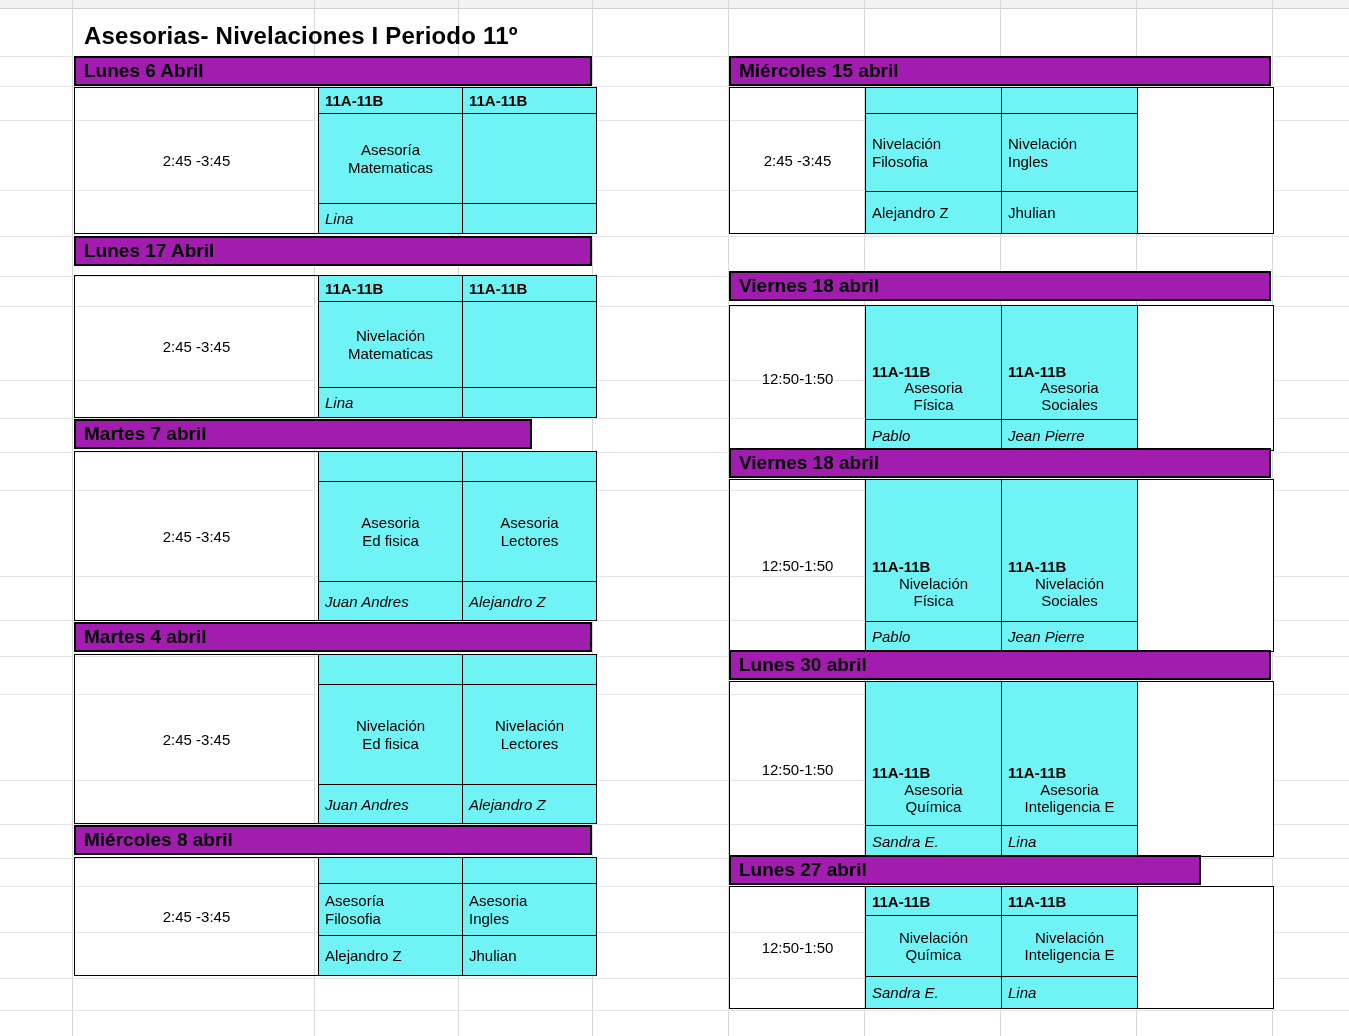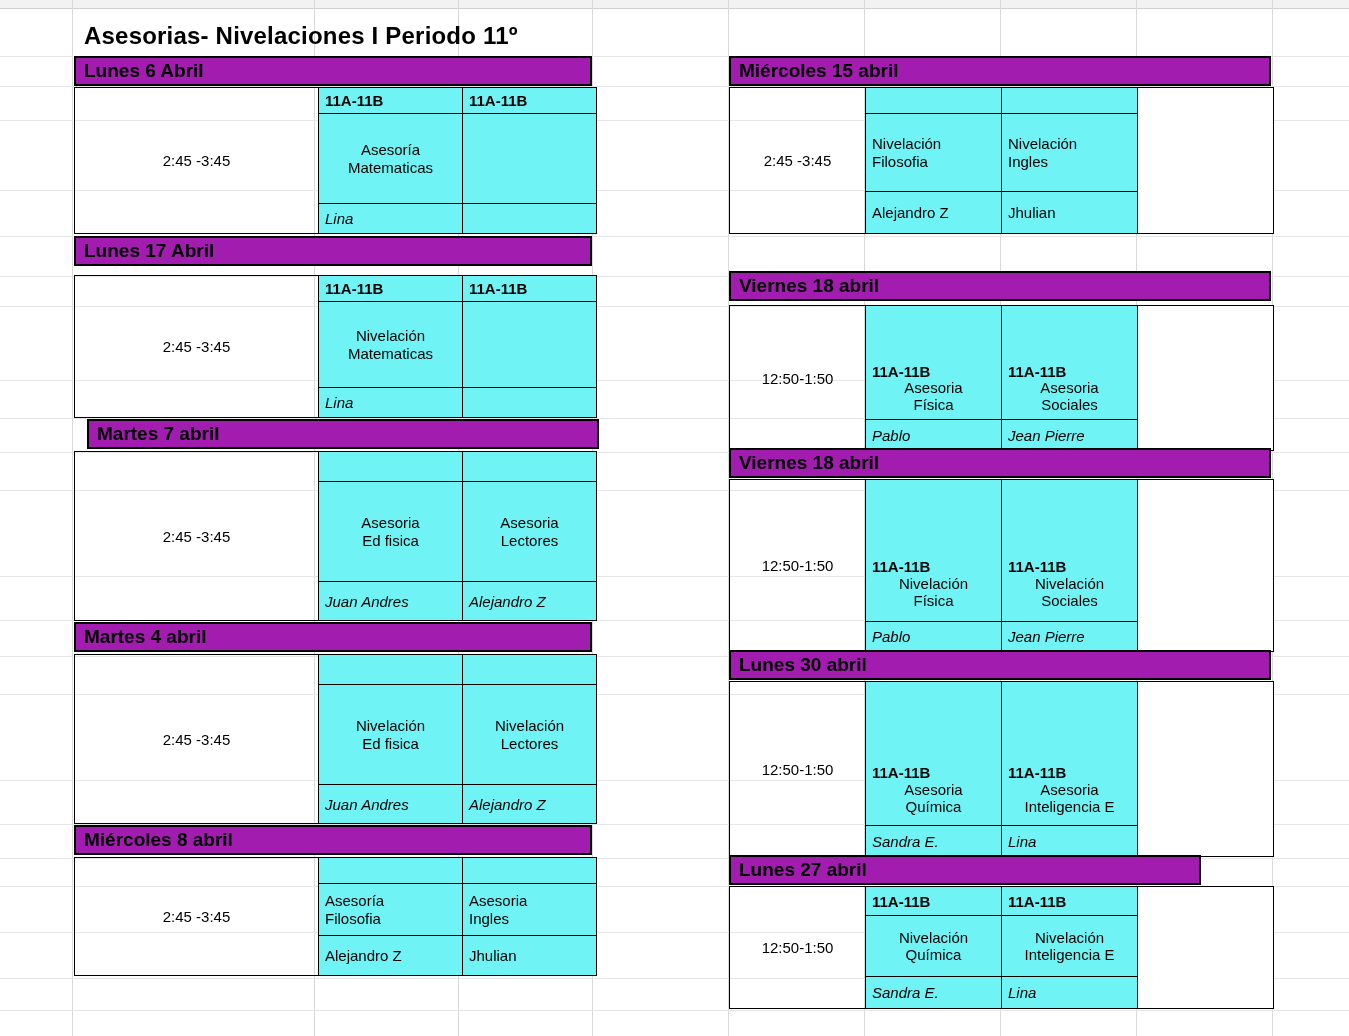--- a/index.html
+++ b/index.html
@@ -142,21 +142,21 @@
       </td>
     </tr>
     <tr>
       <td class="cyan teach-left" style="height:30px;">Lina</td>
       <td class="cyan teach-left" style="height:30px;"></td>
     </tr>
   </tbody>
     </table>
 </div>
 
-<div class="block" style="left:87px;top:419px;width:512px;">
+<div class="block" style="left:74px;top:419px;width:458px;">
   <div class="dayhdr">Martes 7 abril</div>
 </div>
 <div class="block" style="left:74px;top:451px;">
   <table class="tbl">
     <tbody>
         <tr>
       <td rowspan="3" class="time" style="width:244px;height:169px;">2:45 -3:45</td>
       <td class="cyan grp" style="width:144px;height:30px;"></td>
       <td class="cyan grp" style="width:134px;height:30px;"></td>
     </tr>

